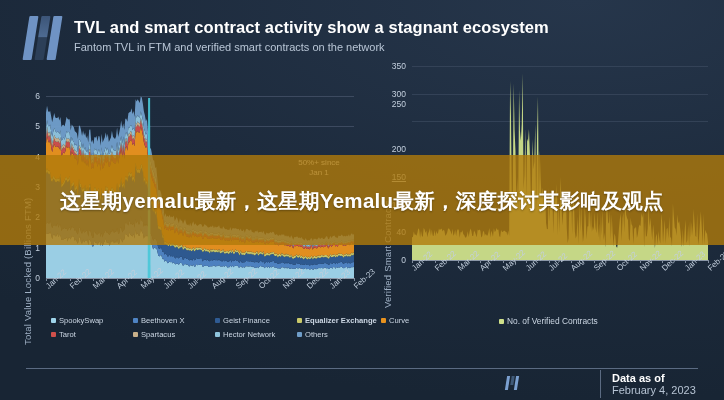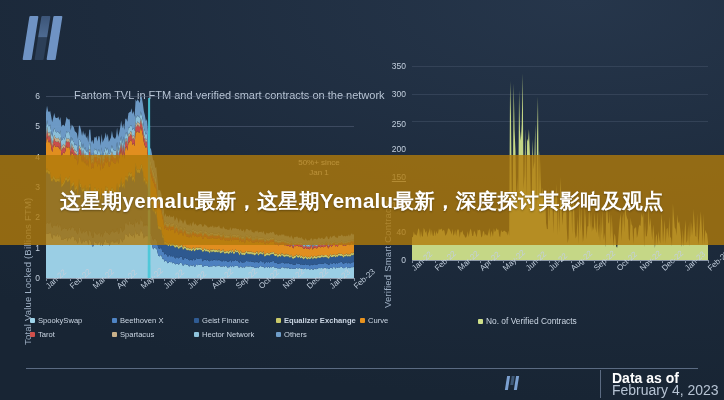--- a/index.html
+++ b/index.html
@@ -17,40 +17,40 @@
   .header{position:absolute;left:0;top:0;width:724px;height:66px;}
   .logo-mark{position:absolute;left:26px;top:16px;width:38px;height:44px;}
   .logo-mark i{position:absolute;top:0;display:block;width:9px;height:44px;
     transform:skewX(-9deg);border-radius:1px;}
   .logo-mark i.b1{left:0;background:#6f93c4;}
   .logo-mark i.b3{left:12px;top:0;height:44px;background:linear-gradient(180deg,#3c5578 0%,#4e6b92 48%,#2c3f58 49%,#2c3f58 100%);}
   .logo-mark i.b4{left:24px;background:#6f93c4;}
   .h-title{position:absolute;left:74px;top:18px;color:#ffffff;font-size:16.5px;
     font-weight:bold;letter-spacing:.1px;white-space:nowrap;}
   .h-sub{position:absolute;left:74px;top:41px;color:#b9c6d6;font-size:11px;
-    white-space:nowrap;margin-top:48px;}
+    white-space:nowrap;}
 
   
   .panel{position:absolute;}
   .axis-title{position:absolute;color:#9fb0c4;font-size:9.5px;white-space:nowrap;
     transform:rotate(-90deg);transform-origin:left top;letter-spacing:.2px;}
   .ytick{position:absolute;color:#c3cfdd;font-size:8.5px;text-align:right;
     width:22px;}
   .grid{position:absolute;height:1px;background:#56637a;opacity:.55;}
   .gridsoft{position:absolute;height:1px;background:#3c4a60;opacity:.7;}
   .baseline{position:absolute;height:1px;background:#8b97a8;}
   .xtick{position:absolute;color:#c3cfdd;font-size:8px;white-space:nowrap;
     transform:rotate(-42deg);transform-origin:left top;}
   .tickmark{position:absolute;width:1px;height:3px;background:#7f8b9c;}
 
   .plot{position:absolute;overflow:hidden;}
   .plot svg{display:block;}
 
   
-  .legend{position:absolute;}
+  .legend{position:absolute;margin-left:21px;}
   .lg-item{position:absolute;display:flex;align-items:center;gap:3px;
     white-space:nowrap;}
   .lg-sw{width:5px;height:5px;display:block;border-radius:1px;}
   .lg-tx{color:#cbd6e3;font-size:7.6px;}
 
   
   .annot{position:absolute;color:#e9eef5;font-size:8px;line-height:10px;
     text-align:center;opacity:.95;}
 
   
@@ -61,21 +61,21 @@
   .brand{position:absolute;left:506px;top:376px;display:flex;align-items:center;gap:6px;}
   .brand-mark{position:relative;width:15px;height:14px;}
   .brand-mark i{position:absolute;top:0;width:3.4px;height:14px;display:block;
     transform:skewX(-9deg);}
   .brand-mark i.c1{left:0;background:#7ba0d0;}
   .brand-mark i.c2{left:4.6px;height:9px;background:#3f5977;}
   .brand-mark i.c3{left:9.2px;background:#7ba0d0;}
   .brand-tx{color:#ffffff;font-size:13px;font-weight:bold;letter-spacing:3.4px;}
   .foot-div{position:absolute;left:600px;top:370px;width:1px;height:28px;
     background:#5b6b82;}
-  .dataas{position:absolute;left:612px;top:372px;font-size:14px;line-height:12px;}
+  .dataas{position:absolute;left:612px;top:372px;font-size:11px;line-height:12px;}
   .dataas .l1{color:#ffffff;font-weight:bold;}
   .dataas .l2{color:#b6c3d3;}
 
   
   .overlay{position:absolute;left:0;top:155px;width:724px;height:90px;
     background:rgba(176,122,10,0.80);}
   .ov-text{position:absolute;left:0;top:158px;width:724px;height:84px;
     display:flex;align-items:center;justify-content:center;
     text-align:center;padding:0 26px;box-sizing:border-box;
     color:#ffffff;font-size:20.5px;font-weight:bold;line-height:31px;
@@ -85,20 +85,21 @@
 <body>
 
 <div id="stage">
 
   <div class="header">
     <div class="logo-mark">
       <i class="b1"></i>
         <i class="b3"></i>
         <i class="b4"></i>
     </div>
+    <div class="h-title">TVL and smart contract activity show a stagnant ecosystem</div>
     <div class="h-sub">Fantom TVL in FTM and verified smart contracts on the network</div>
   </div>
 
   <div class="panel" style="left:0;top:70px;width:368px;height:280px;">
 
     <div class="axis-title" style="left:22px;top:275px;">Total Value Locked (Billions FTM)</div>
 
     <div id="tvl-yticks">
         <div class="ytick" style="left: 18px; top: 203px;">0</div>
         <div class="ytick" style="left: 18px; top: 172.667px;">1</div>
@@ -205,21 +206,21 @@
   <div class="panel" style="left:368px;top:58px;width:356px;height:292px;">
 
     <div class="axis-title" style="left:14px;top:250px;">Verified Smart Contracts</div>
 
     <div id="vc-yticks">
         <div class="ytick" style="left: 16px; top: 197px;">0</div>
         <div class="ytick" style="left: 16px; top: 169.286px;">40</div>
         <div class="ytick" style="left: 16px; top: 141.571px;">100</div>
         <div class="ytick" style="left: 16px; top: 113.857px; text-decoration: underline;">150</div>
         <div class="ytick" style="left: 16px; top: 86.1429px;">200</div>
-        <div class="ytick" style="left: 16px; top: 61px;">250</div>
+        <div class="ytick" style="left: 16px; top: 41px;">250</div>
         <div class="ytick" style="left: 16px; top: 30.7143px;">300</div>
         <div class="ytick" style="left: 16px; top: 3px;">350</div>
       </div>
     <div id="vc-grid">
         <div class="gridsoft" style="left: 44px; top: 63.4286px; width: 296px;"></div>
         <div class="gridsoft" style="left: 44px; top: 35.7143px; width: 296px;"></div>
         <div class="gridsoft" style="left: 44px; top: 8px; width: 296px;"></div>
       </div>
 
     <div class="plot" style="left:44px;top:8px;width:296px;height:194px;">

